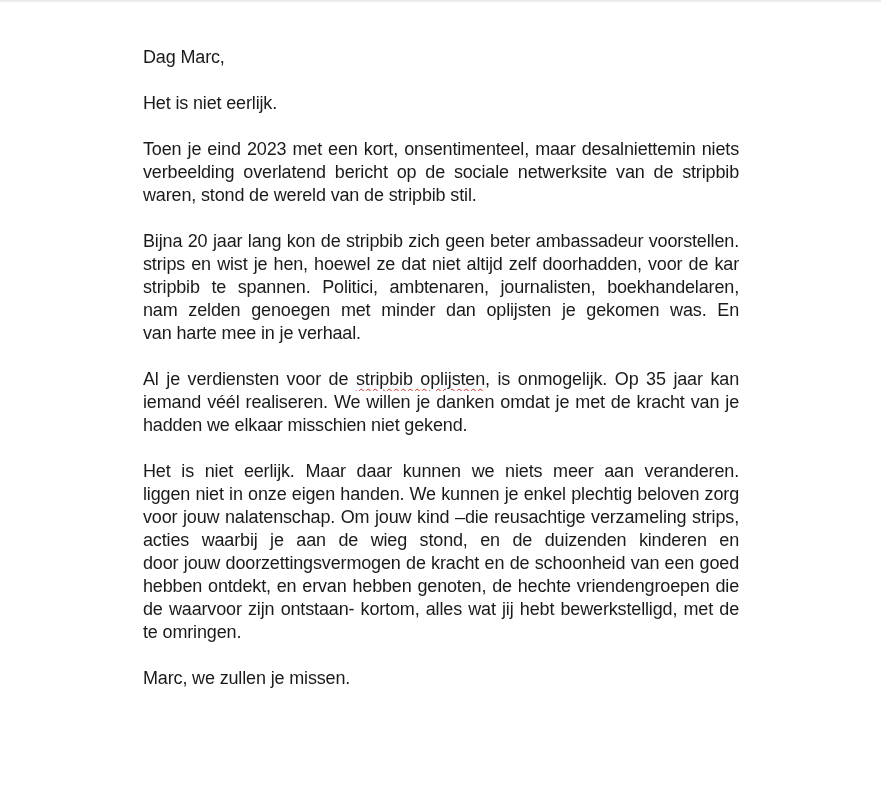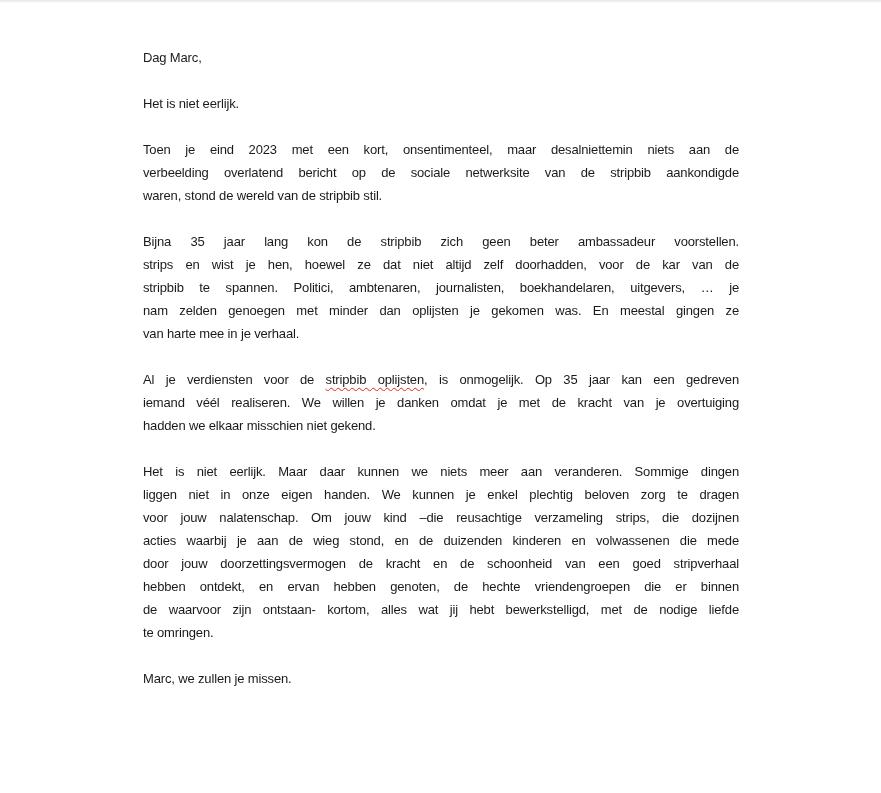--- a/index.html
+++ b/index.html
@@ -27,21 +27,21 @@
       top: 46px;
       width: 596px;
     }
     .para {
       margin: 0 0 23px 0;
     }
     .line {
       display: block;
       height: 23px;
       line-height: 23px;
-      font-size: 13px;
+      font-size: 18px;
       white-space: nowrap;
       letter-spacing: -0.15px;
       word-spacing: 0px;
     }
     .line.justify {
       text-align: justify;
       text-align-last: justify;
       white-space: normal;
       overflow: hidden;
     }
@@ -66,21 +66,21 @@
     <span class="line">Het is niet eerlijk.</span>
   </p>
 
   <p class="para">
     <span class="line justify">Toen je eind 2023 met een kort, onsentimenteel, maar desalniettemin niets aan de</span>
     <span class="line justify">verbeelding overlatend bericht op de sociale netwerksite van de stripbib aankondigde</span>
     <span class="line">waren, stond de wereld van de stripbib stil.</span>
   </p>
 
   <p class="para">
-    <span class="line justify">Bijna 35 jaar lang kon de stripbib zich geen beter ambassadeur voorstellen.</span>
+    <span class="line justify">Bijna 20 jaar lang kon de stripbib zich geen beter ambassadeur voorstellen.</span>
     <span class="line justify">strips en wist je hen, hoewel ze dat niet altijd zelf doorhadden, voor de kar van de</span>
     <span class="line justify">stripbib te spannen. Politici, ambtenaren, journalisten, boekhandelaren, uitgevers, … je</span>
     <span class="line justify">nam zelden genoegen met minder dan oplijsten je gekomen was. En meestal gingen ze</span>
     <span class="line">van harte mee in je verhaal.</span>
   </p>
 
   <p class="para">
     <span class="line justify"><span>Al je verdiensten voor de </span><span class="spell">stripbib oplijsten</span><span>, is onmogelijk. Op 35 jaar kan een gedreven</span></span>
     <span class="line justify">iemand véél realiseren. We willen je danken omdat je met de kracht van je overtuiging</span>
     <span class="line">hadden we elkaar misschien niet gekend.</span>

